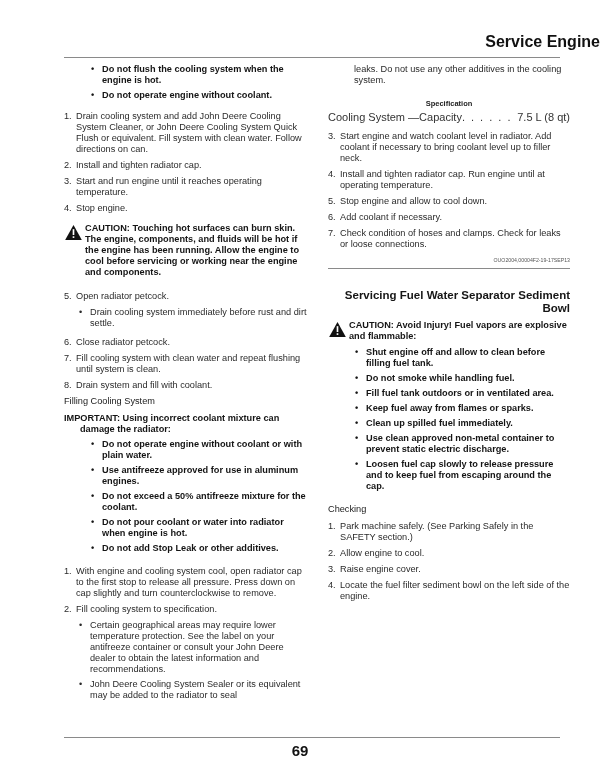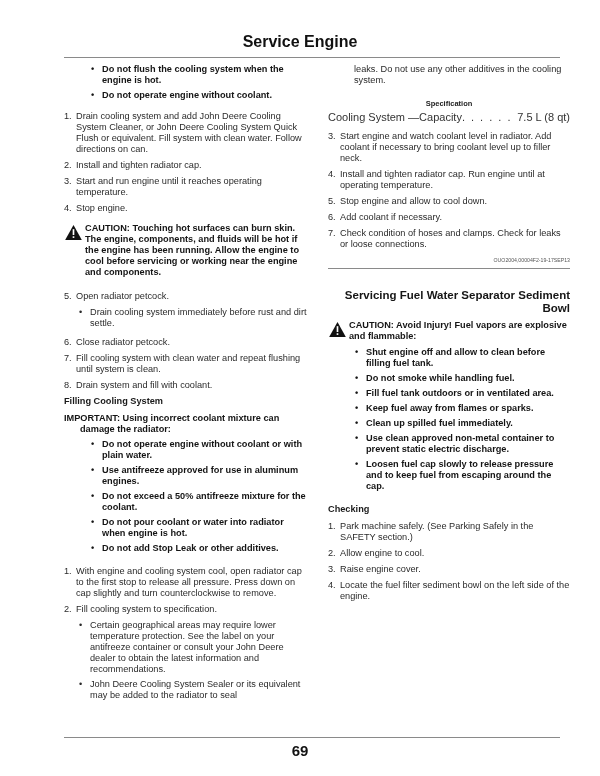--- a/index.html
+++ b/index.html
@@ -2,21 +2,21 @@
 <html><head>
 <meta charset="utf-8">
 <style>
   html, body { margin: 0; padding: 0; background: #ffffff; }
   body {
     width: 600px; height: 776px; position: relative; overflow: hidden;
     font-family: "Liberation Sans", sans-serif; color: #2a2a2a;
   }
   .page-title {
     position: absolute; left: 0; right: 0; top: 33px;
-    text-align: center; font-weight: bold; font-size: 16px; color: #111;
+    text-align: right; font-weight: bold; font-size: 16px; color: #111;
   }
   .header-rule {
     position: absolute; left: 64px; right: 40px; top: 57px;
     border-top: 1.5px solid #8a8a8a;
   }
   .footer-rule {
     position: absolute; left: 64px; right: 40px; top: 737px;
     border-top: 1.5px solid #8a8a8a;
   }
   .page-number {
@@ -32,21 +32,21 @@
   .bul.b { font-weight: bold; color: #151515; }
   .bul.inset { padding-left: 26px; }
   .bul.inset::before { left: 15px; }
 
   .num { position: relative; padding-left: 12px; margin-bottom: 5px; }
   .num .n { position: absolute; left: 0; top: 0; }
 
   .caution { position: relative; padding-left: 21px; font-weight: bold; color: #151515; margin-bottom: 5px; }
   .caution .tri { position: absolute; left: 1px; top: 2px; width: 17px; height: 15px; }
 
-  .subhead { font-weight: bold; color: #1a1a1a; margin-bottom: 6px; }
+  .subhead { font-weight: normal; color: #1a1a1a; margin-bottom: 6px; }
   .important { font-weight: bold; color: #151515; padding-left: 16px; text-indent: -16px; margin-bottom: 4px; }
 
   .gap4 { height: 4px; } .gap6 { height: 6px; } .gap8 { height: 8px; }
 
   .cont { padding-left: 26px; margin-bottom: 12px; }
   .spec-title { text-align: center; font-weight: bold; font-size: 7.5px; margin-bottom: 3px; color: #222; }
   .spec-row { display: flex; font-size: 11px; color: #333; margin-bottom: 8px; white-space: nowrap; overflow: hidden; }
   .spec-row .dots { flex: 1; overflow: hidden; letter-spacing: 1.5px; }
   .ref-id { text-align: right; font-size: 5.2px; color: #555; margin-top: 3px; }
   .section-rule { border-top: 1.5px solid #8a8a8a; margin-top: 2px; margin-bottom: 20px; }

